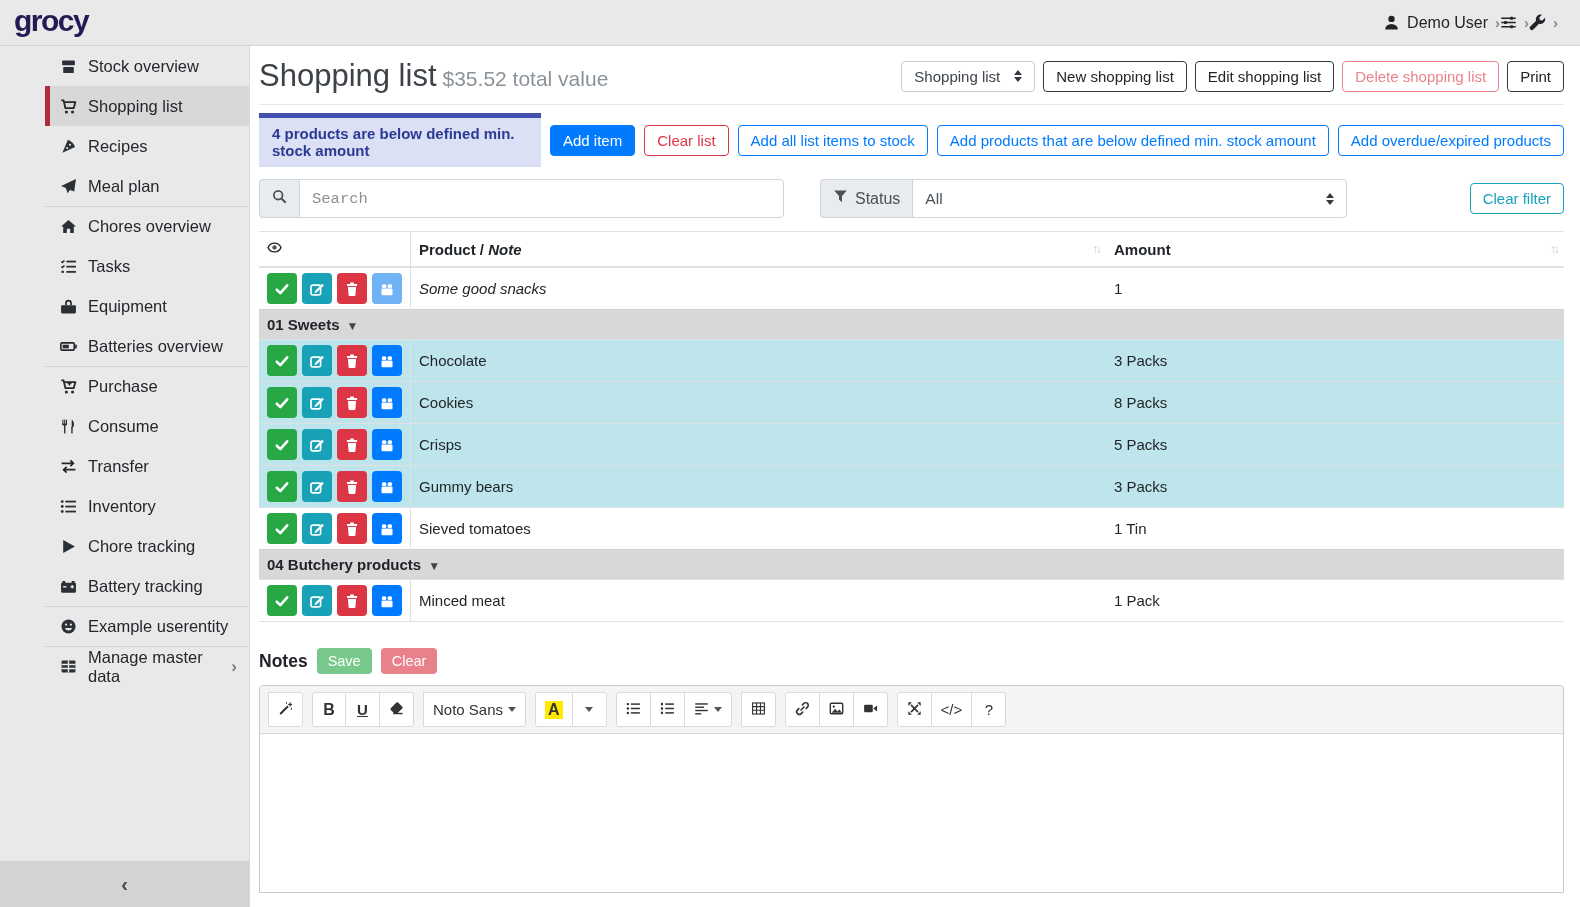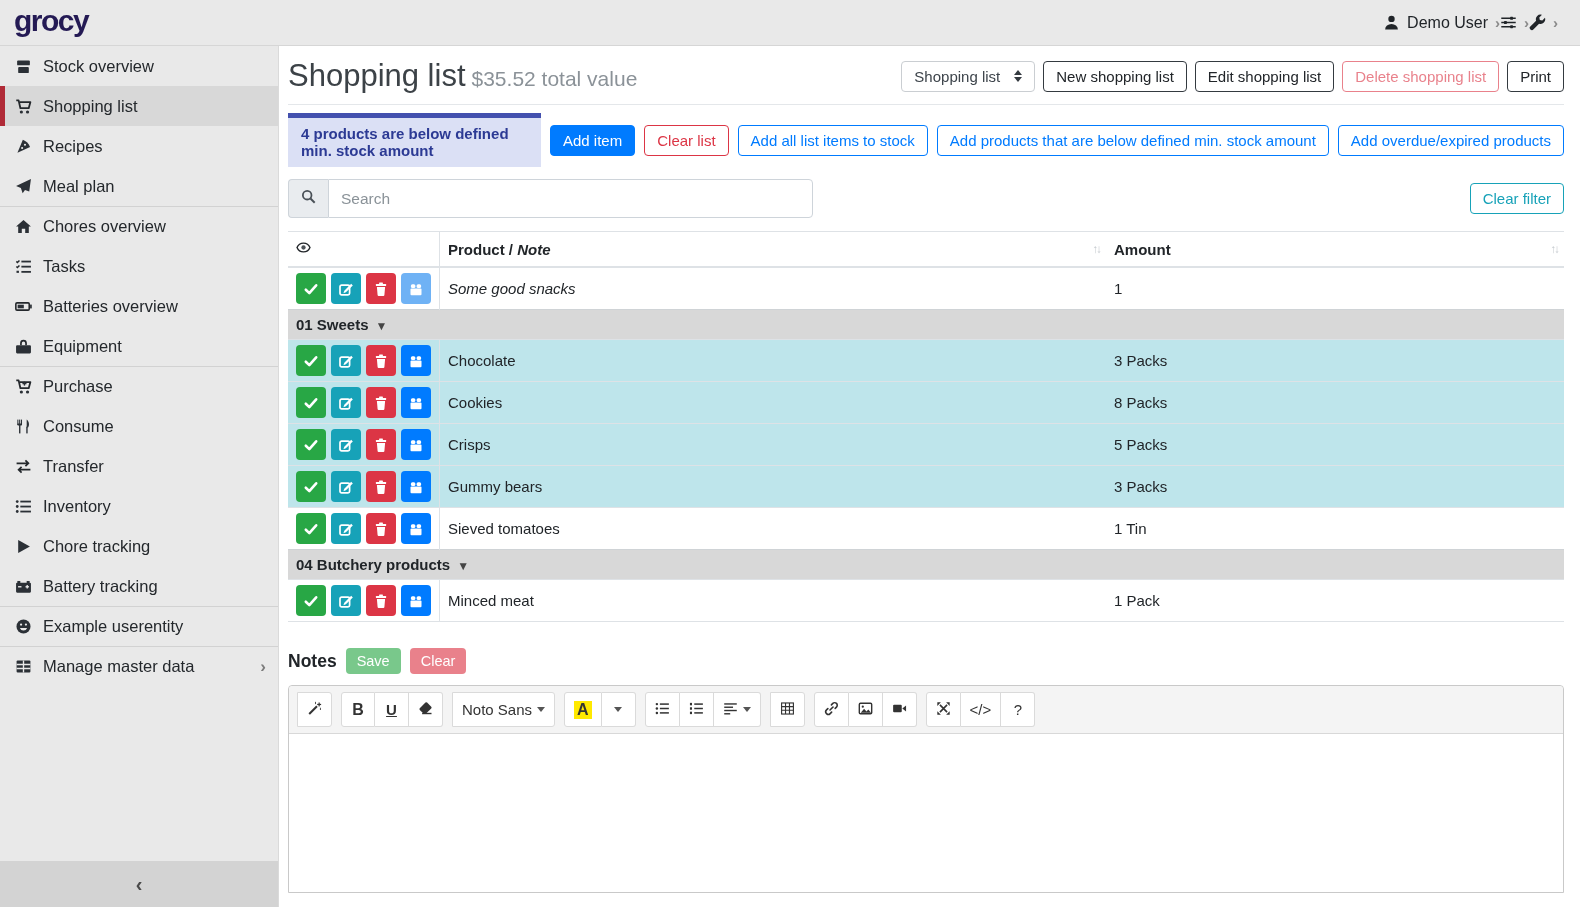--- a/index.html
+++ b/index.html
@@ -9,21 +9,21 @@
   
   .topbar { height:46px; background:#e9e9e9; border-bottom:1px solid #d6d6d6; display:flex; align-items:center; justify-content:space-between; padding:0 22px 0 14px; }
   .brand { font-size:30px; font-weight:700; letter-spacing:-1.5px; color:#241a54; line-height:1; padding-bottom:4px; }
   .topbar-right { display:flex; align-items:center; }
   .menu-item { display:flex; align-items:center; gap:7px; font-size:16px; color:#212529; cursor:pointer; }
   .menu-item .chev { color:#8a8a8a; font-size:15px; font-weight:700; }
   .ticon svg { width:17px; height:17px; display:block; fill:#212529; }
 
   
   .body-wrap { display:flex; height:861px; }
-  .sidebar { width:279px; background:#e9e9e9; border-right:1px solid #dadada; position:relative; flex:none; }
+  .sidebar { width:250px; background:#e9e9e9; border-right:1px solid #dadada; position:relative; flex:none;padding-left:45px; }
   .side-item { display:flex; align-items:center; gap:10px; height:40px; padding:0 12px 0 14px; font-size:16.5px; color:#24282c; cursor:pointer; position:relative; }
   .side-item.divided { border-top:1px solid #d2d2d2; }
   .side-item.active { background:#d8d8d8; }
   .side-item.active::before { content:""; position:absolute; left:0; top:0; bottom:0; width:5px; background:#b02a37; }
   .sicon { width:19px; flex:none; display:flex; justify-content:center; }
   .sicon svg { width:17px; height:17px; fill:#2b3036; }
   .schev { margin-left:auto; color:#7c7c7c; font-size:17px; font-weight:700; }
   .side-collapse { position:absolute; bottom:0; left:0; right:0; height:46px; background:#d3d3d3; display:flex; align-items:center; justify-content:center; color:#4a4a4a; font-size:20px; font-weight:700; cursor:pointer; }
 
   
@@ -47,21 +47,21 @@
 
   .head-rule { border-top:1px solid #e4e7ea; margin:0 0 8px; }
 
   .alert-row { display:flex; align-items:center; gap:9px; margin-bottom:12px; }
   .alert-min { background:#dbe0f5; border-top:5px solid #4350ae; color:#2c3a94; font-weight:700; font-size:15px; padding:7px 13px 8px; width:352px; }
 
   .filter-row { display:flex; align-items:center; margin-bottom:13px; }
   .igroup { display:flex; height:39px; }
   .iaddon { background:#e9ecef; border:1px solid #ced4da; border-right:none; border-radius:4px 0 0 4px; display:flex; align-items:center; gap:7px; padding:0 12px; color:#495057; font-size:16px; }
   .iaddon svg { width:15px; height:15px; fill:#495057; }
-  .search-input { width:485px; border:1px solid #ced4da; border-radius:0 4px 4px 0; font-size:15.5px; padding:0 12px; color:#495057; font-family:Liberation Sans, sans-serif; }
+  .search-input { width:485px; border:1px solid #ced4da; border-radius:0 4px 4px 0; font-size:15.5px; padding:0 12px; color:#495057; font-family:Liberation Mono, monospace; }
   .search-input::placeholder { color:#8a9298; }
   .status-group { margin-left:36px; }
   .status-select { width:435px; border:1px solid #ced4da; border-radius:0 4px 4px 0; background:#fff; display:flex; align-items:center; justify-content:space-between; padding:0 12px; font-size:15.5px; color:#495057; cursor:pointer; }
   .clear-filter { margin-left:auto; }
 
   
   table.list { width:100%; border-collapse:collapse; font-size:15px; }
   table.list th { text-align:left; font-weight:700; border-top:1px solid #dee2e6; border-bottom:2px solid #dee2e6; padding:8px 8px; position:relative; }
   th.col-actions, td.col-actions { width:150px; border-right:1px solid #dee2e6; }
   th.col-product, td.col-product { padding-left:9px; }
@@ -200,35 +200,35 @@
               <rect x="6" y="7.3" width="9" height="1.7"></rect>
               <rect x="1.4" y="12" width="2.3" height="2"></rect>
               <rect x="6" y="12.2" width="9" height="1.7"></rect>
             </svg>
           </span>
           <span class="slabel">Tasks</span>
         </div>
         <div class="side-item">
           <span class="sicon">
             <svg viewBox="0 0 16 16" fill="currentColor">
+              <path d="M2 6.8h12a1 1 0 0 1 1 1v5.7a1 1 0 0 1-1 1H2a1 1 0 0 1-1-1V7.8a1 1 0 0 1 1-1z"></path>
+              <path d="M5.6 6.8V4.9a2.4 2.4 0 0 1 4.8 0v1.9" fill="none" stroke="currentColor" stroke-width="1.6"></path>
+            </svg>
+          </span>
+          <span class="slabel">Equipment</span>
+        </div>
+        <div class="side-item">
+          <span class="sicon">
+            <svg viewBox="0 0 16 16" fill="currentColor">
               <rect x="0.8" y="4.6" width="12.6" height="6.8" rx="1.1" fill="none" stroke="currentColor" stroke-width="1.5"></rect>
               <rect x="2.5" y="6.3" width="5.8" height="3.4"></rect>
               <rect x="14.2" y="6.2" width="1.6" height="3.6"></rect>
             </svg>
           </span>
           <span class="slabel">Batteries overview</span>
-        </div>
-        <div class="side-item">
-          <span class="sicon">
-            <svg viewBox="0 0 16 16" fill="currentColor">
-              <path d="M2 6.8h12a1 1 0 0 1 1 1v5.7a1 1 0 0 1-1 1H2a1 1 0 0 1-1-1V7.8a1 1 0 0 1 1-1z"></path>
-              <path d="M5.6 6.8V4.9a2.4 2.4 0 0 1 4.8 0v1.9" fill="none" stroke="currentColor" stroke-width="1.6"></path>
-            </svg>
-          </span>
-          <span class="slabel">Equipment</span>
         </div>
         <div class="side-item divided">
           <span class="sicon">
             <svg viewBox="0 0 16 16" fill="currentColor">
               <path d="M1.2 2.2h2.2l1.7 7.4h7.8l1.6-5.8H4.6" fill="none" stroke="currentColor" stroke-width="1.7" stroke-linejoin="round"></path>
               <circle cx="6" cy="13.2" r="1.5"></circle>
               <circle cx="11.8" cy="13.2" r="1.5"></circle>
               <rect x="7" y="4.6" width="3.8" height="1.3"></rect>
               <rect x="8.25" y="3.35" width="1.3" height="3.8"></rect>
             </svg>
@@ -351,20 +351,35 @@
 
       <div class="filter-row">
         <div class="igroup">
           <span class="iaddon">
               <span><svg viewBox="0 0 16 16" width="16" height="16" fill="currentColor">
                   <circle cx="6.6" cy="6.6" r="4.6" fill="none" stroke="currentColor" stroke-width="1.9"></circle>
                   <path d="M10.1 10.1 14.6 14.6" stroke="currentColor" stroke-width="2.1"></path>
                 </svg></span>
             </span>
           <input class="search-input" placeholder="Search" style="">
+        </div>
+        <div class="igroup status-group">
+          <span class="iaddon">
+            <span><svg viewBox="0 0 16 16" width="16" height="16" fill="currentColor">
+                  <path d="M1.3 1.6h13.4L9.6 7.5v6.4L6.4 11.4V7.5Z"></path>
+                </svg></span>
+            <span>Status</span>
+          </span>
+          <div class="status-select">
+            <span>All</span>
+            <span class="caret-ud">
+                <i class="up"></i>
+                <i class="dn"></i>
+              </span>
+          </div>
         </div>
         <button class="btn btn-outline-info clear-filter">Clear filter</button>
       </div>
 
       <table class="list">
         <thead>
           <tr>
             <th class="col-actions">
               <span class="eye">
                   <svg viewBox="0 0 16 16" width="16" height="16" fill="currentColor">

